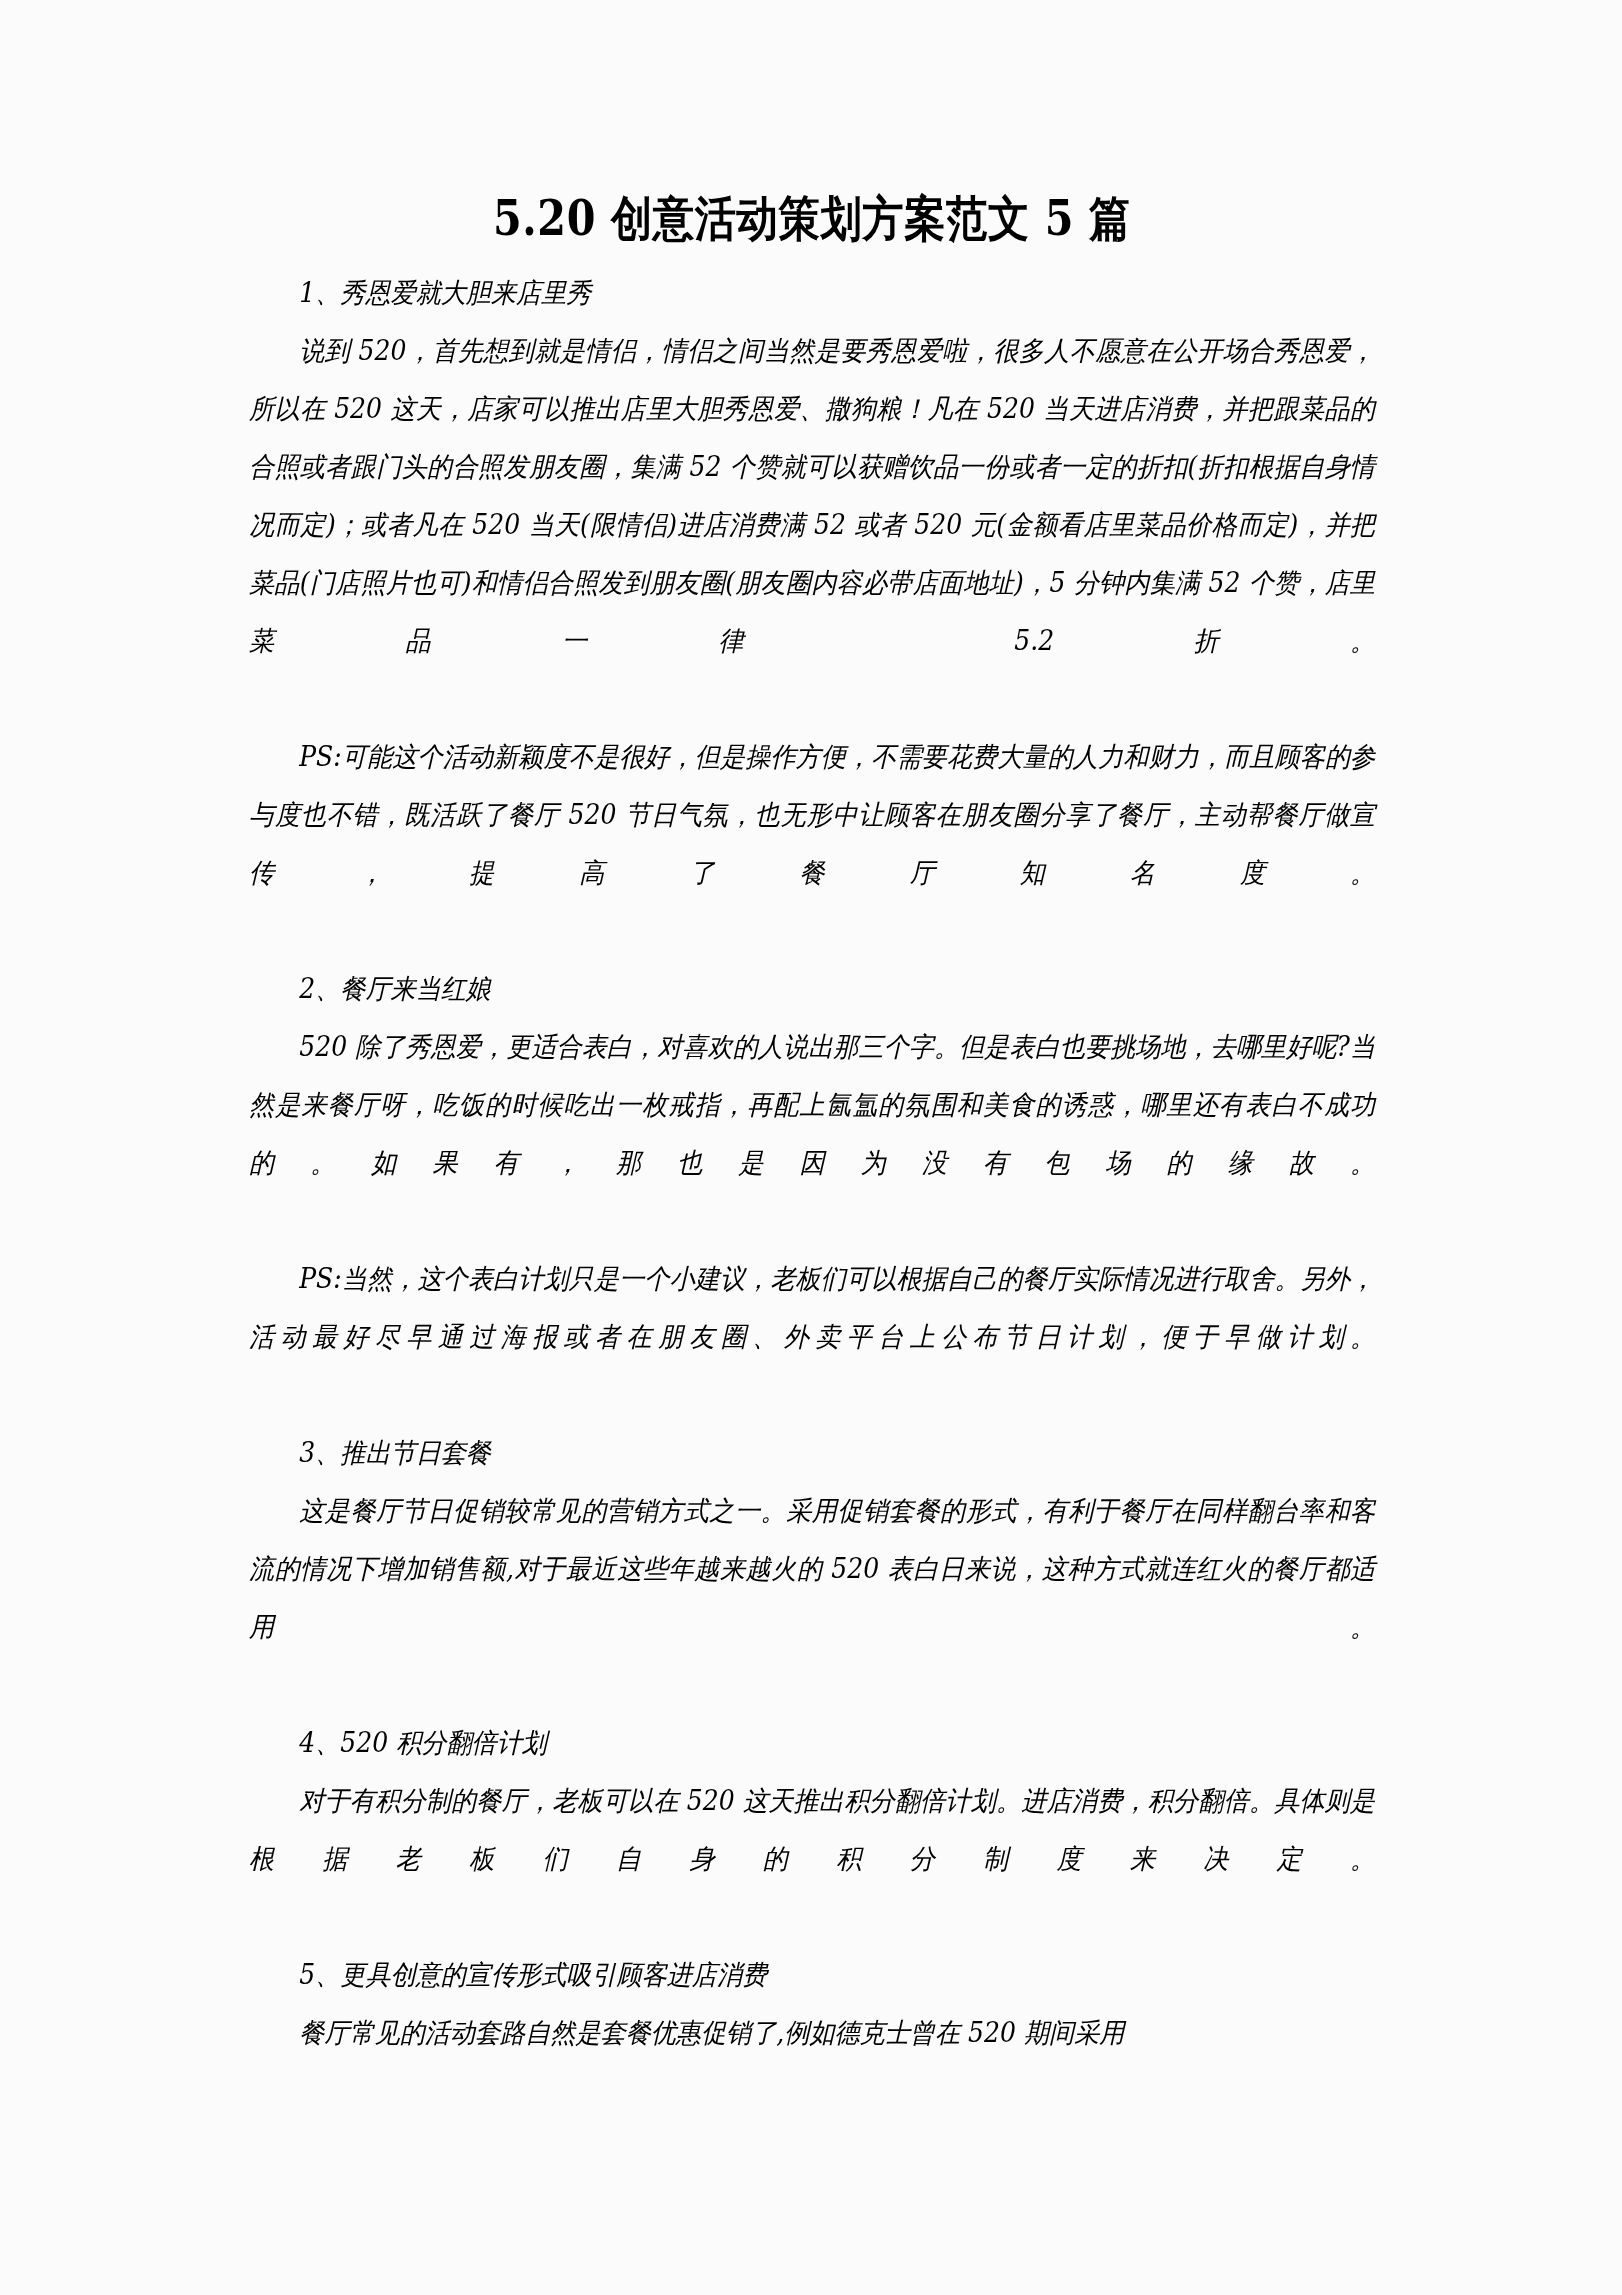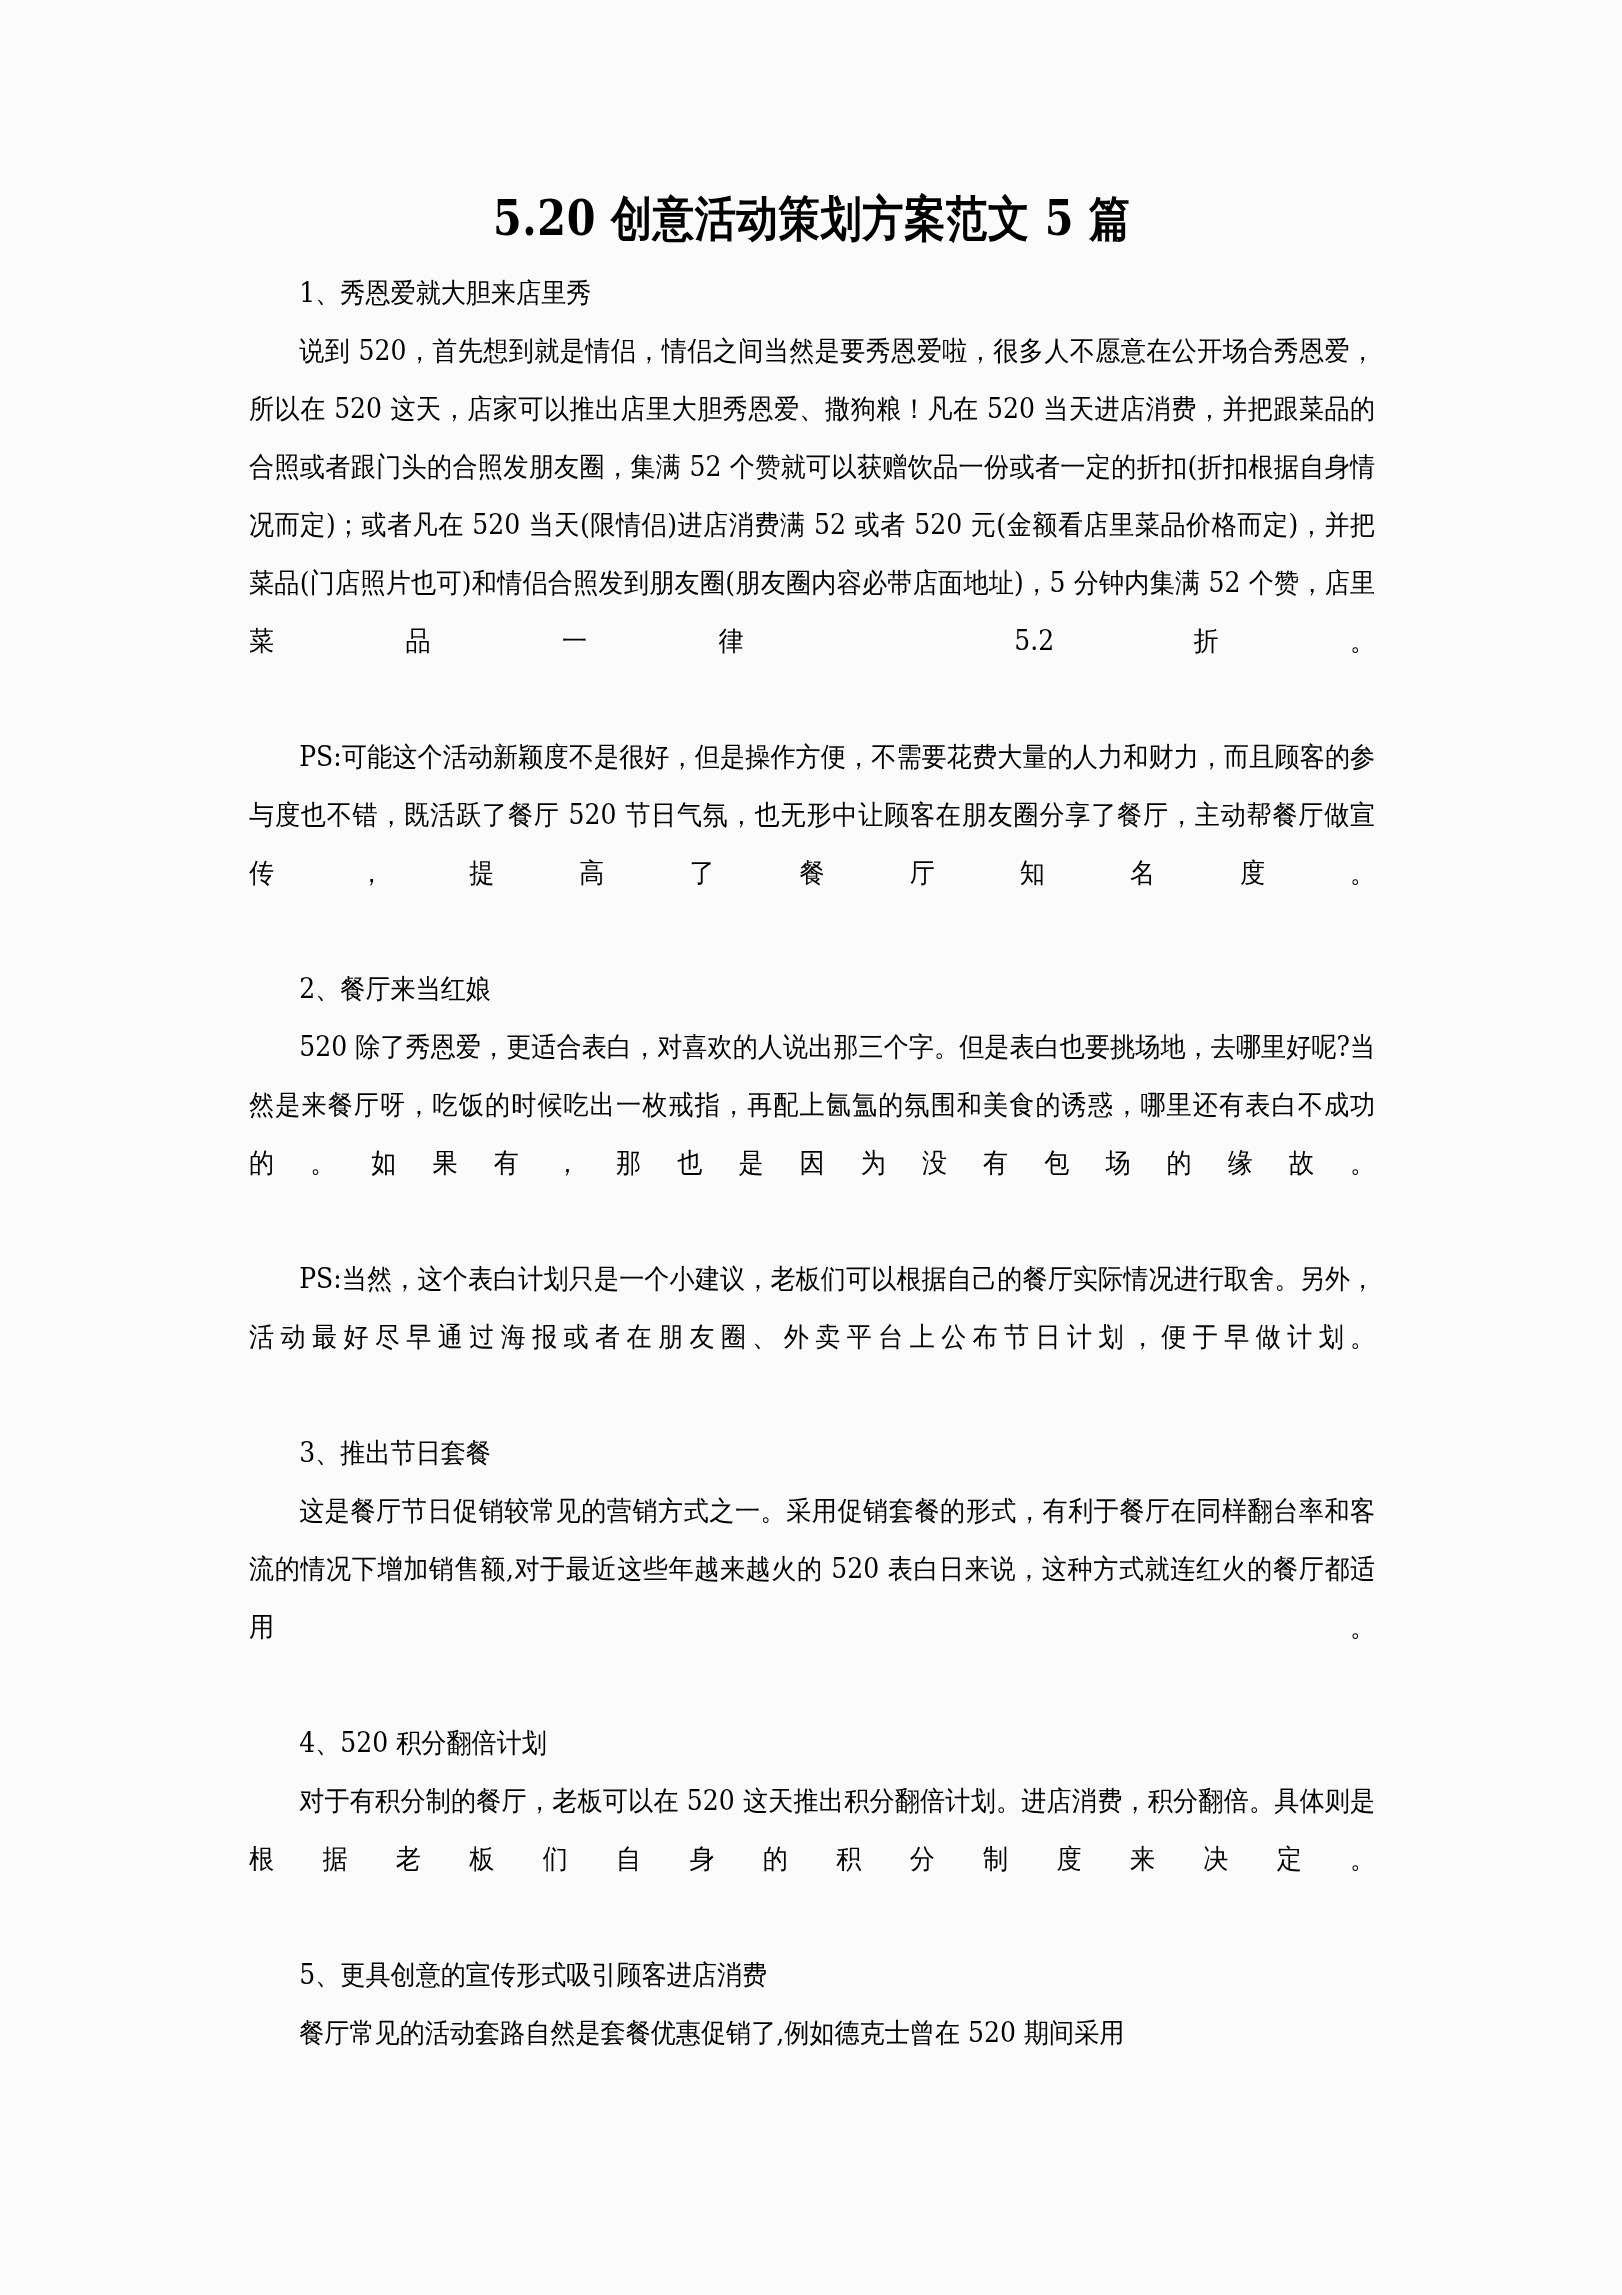--- a/index.html
+++ b/index.html
@@ -40,20 +40,21 @@
     padding-top: 194px;
     line-height: 1.0;
     font-family: "DejaVu Serif", "Liberation Serif", serif;
     transform: scaleX(0.86);
     transform-origin: center center;
     white-space: nowrap;
   }
 
   .body-block {
     margin-top: 22px;
+    font-style: italic;
   }
 
   p.para {
     font-size: 27px;
     line-height: 58px;
     margin: 0;
     text-align: justify;
     text-justify: inter-character;
     text-indent: 54px;
     letter-spacing: 0px;

